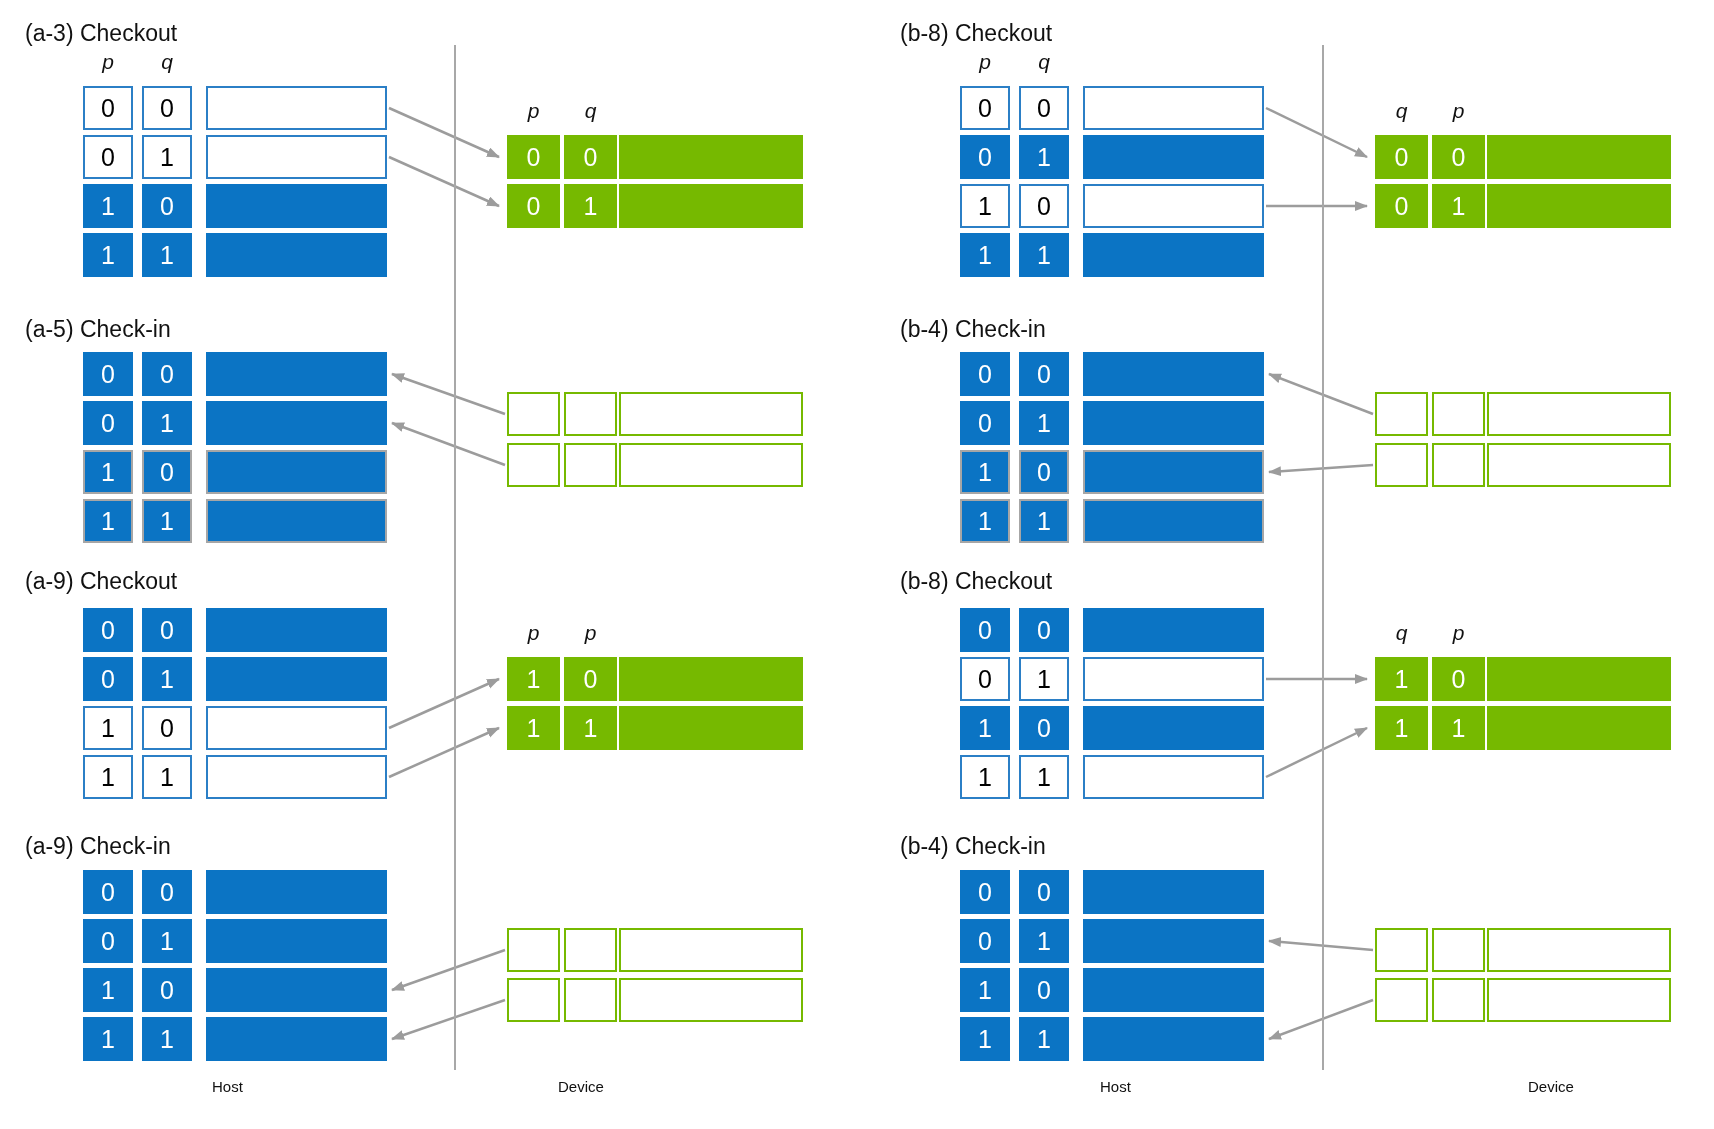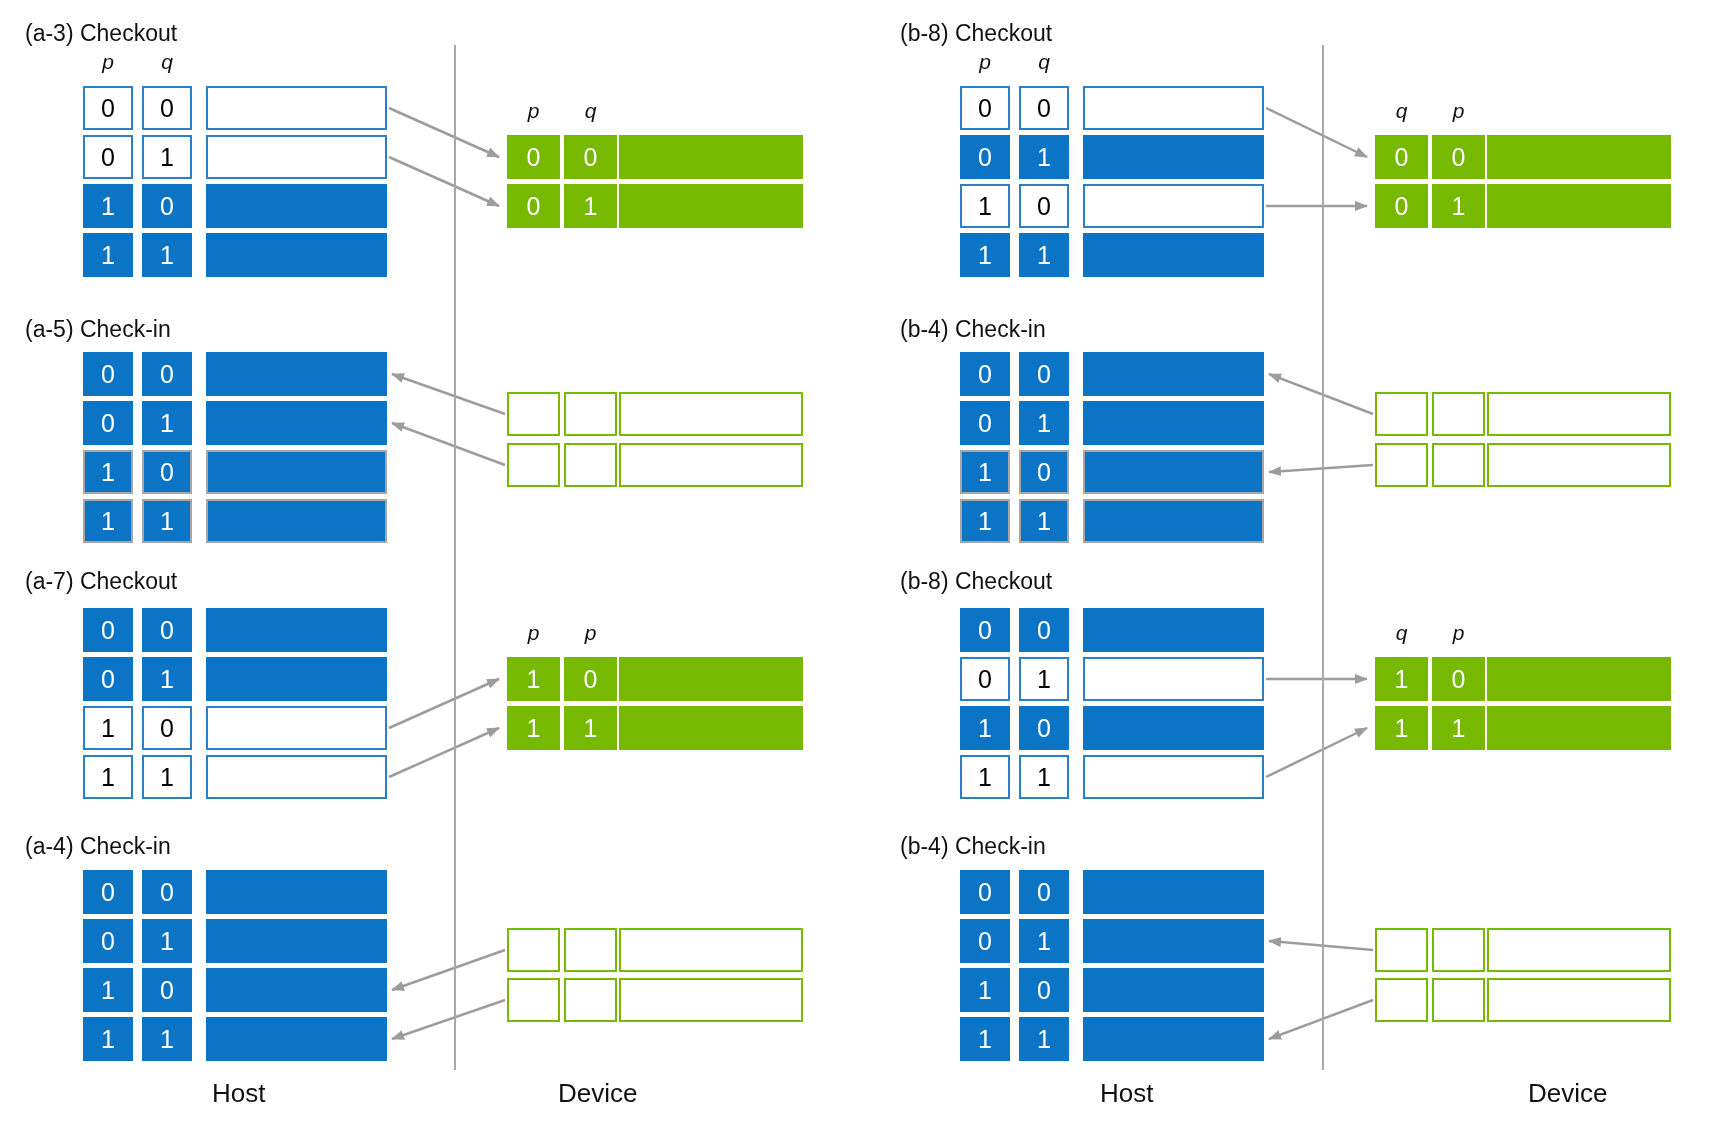--- a/index.html
+++ b/index.html
@@ -15,21 +15,21 @@
     position: absolute; height: 44px; box-sizing: border-box;
     display: flex; align-items: center; justify-content: center;
     font-size: 25px; line-height: 1;
   }
   .cell.filled      { background: var(--blue); color: #fff; }
   .cell.filled-gray { background: var(--blue); color: #fff; border: 2px solid var(--grayb); }
   .cell.empty       { background: #fff; color: #000; border: 2px solid var(--blueb); }
   .cell.green       { background: var(--green); color: #fff; }
   .cell.green-empty { background: #fff; border: 2px solid var(--greenb); }
   .divider { position: absolute; top: 45px; height: 1025px; width: 2px; background: var(--div); }
-  .footer-label { position: absolute; top: 1078px; font-size: 26px; color: #111; }
+  .footer-label { position: absolute; top: 1078px; font-size: 15px; color: #111; }
 </style>
 </head>
 <body>
 
 <div class="canvas">
   <svg id="arrow-layer" width="1714" height="1129" viewBox="0 0 1714 1129">
     <defs>
       <marker id="ah" markerUnits="userSpaceOnUse" markerWidth="14" markerHeight="12" refX="12" refY="5" orient="auto">
         <path d="M0,0 L13,5 L0,10 Z" fill="#9c9c9c"></path>
       </marker>
@@ -88,42 +88,42 @@
       <div class="cell filled-gray" style="left: 206px; top: 450px; width: 181px;"></div>
       <div class="cell filled-gray" style="left: 83px; top: 499px; width: 50px;">1</div>
       <div class="cell filled-gray" style="left: 142px; top: 499px; width: 50px;">1</div>
       <div class="cell filled-gray" style="left: 206px; top: 499px; width: 181px;"></div>
       <div class="cell green-empty" style="left: 507px; top: 392px; width: 53px;"></div>
       <div class="cell green-empty" style="left: 564px; top: 392px; width: 53px;"></div>
       <div class="cell green-empty" style="left: 619px; top: 392px; width: 184px;"></div>
       <div class="cell green-empty" style="left: 507px; top: 443px; width: 53px;"></div>
       <div class="cell green-empty" style="left: 564px; top: 443px; width: 53px;"></div>
       <div class="cell green-empty" style="left: 619px; top: 443px; width: 184px;"></div>
-      <div class="panel-title" style="left: 25px; top: 568px;">(a-7) Checkout</div>
+      <div class="panel-title" style="left: 25px; top: 568px;">(a-9) Checkout</div>
       <div class="cell filled" style="left: 83px; top: 608px; width: 50px;">0</div>
       <div class="cell filled" style="left: 142px; top: 608px; width: 50px;">0</div>
       <div class="cell filled" style="left: 206px; top: 608px; width: 181px;"></div>
       <div class="cell filled" style="left: 83px; top: 657px; width: 50px;">0</div>
       <div class="cell filled" style="left: 142px; top: 657px; width: 50px;">1</div>
       <div class="cell filled" style="left: 206px; top: 657px; width: 181px;"></div>
       <div class="cell empty" style="left: 83px; top: 706px; width: 50px;">1</div>
       <div class="cell empty" style="left: 142px; top: 706px; width: 50px;">0</div>
       <div class="cell empty" style="left: 206px; top: 706px; width: 181px;"></div>
       <div class="cell empty" style="left: 83px; top: 755px; width: 50px;">1</div>
       <div class="cell empty" style="left: 142px; top: 755px; width: 50px;">1</div>
       <div class="cell empty" style="left: 206px; top: 755px; width: 181px;"></div>
       <div class="hdr" style="left: 533.5px; top: 621px;">p</div>
       <div class="hdr" style="left: 590.5px; top: 621px;">p</div>
       <div class="cell green" style="left: 507px; top: 657px; width: 53px;">1</div>
       <div class="cell green" style="left: 564px; top: 657px; width: 53px;">0</div>
       <div class="cell green" style="left: 619px; top: 657px; width: 184px;"></div>
       <div class="cell green" style="left: 507px; top: 706px; width: 53px;">1</div>
       <div class="cell green" style="left: 564px; top: 706px; width: 53px;">1</div>
       <div class="cell green" style="left: 619px; top: 706px; width: 184px;"></div>
-      <div class="panel-title" style="left: 25px; top: 833px;">(a-4) Check-in</div>
+      <div class="panel-title" style="left: 25px; top: 833px;">(a-9) Check-in</div>
       <div class="cell filled" style="left: 83px; top: 870px; width: 50px;">0</div>
       <div class="cell filled" style="left: 142px; top: 870px; width: 50px;">0</div>
       <div class="cell filled" style="left: 206px; top: 870px; width: 181px;"></div>
       <div class="cell filled" style="left: 83px; top: 919px; width: 50px;">0</div>
       <div class="cell filled" style="left: 142px; top: 919px; width: 50px;">1</div>
       <div class="cell filled" style="left: 206px; top: 919px; width: 181px;"></div>
       <div class="cell filled" style="left: 83px; top: 968px; width: 50px;">1</div>
       <div class="cell filled" style="left: 142px; top: 968px; width: 50px;">0</div>
       <div class="cell filled" style="left: 206px; top: 968px; width: 181px;"></div>
       <div class="cell filled" style="left: 83px; top: 1017px; width: 50px;">1</div>

